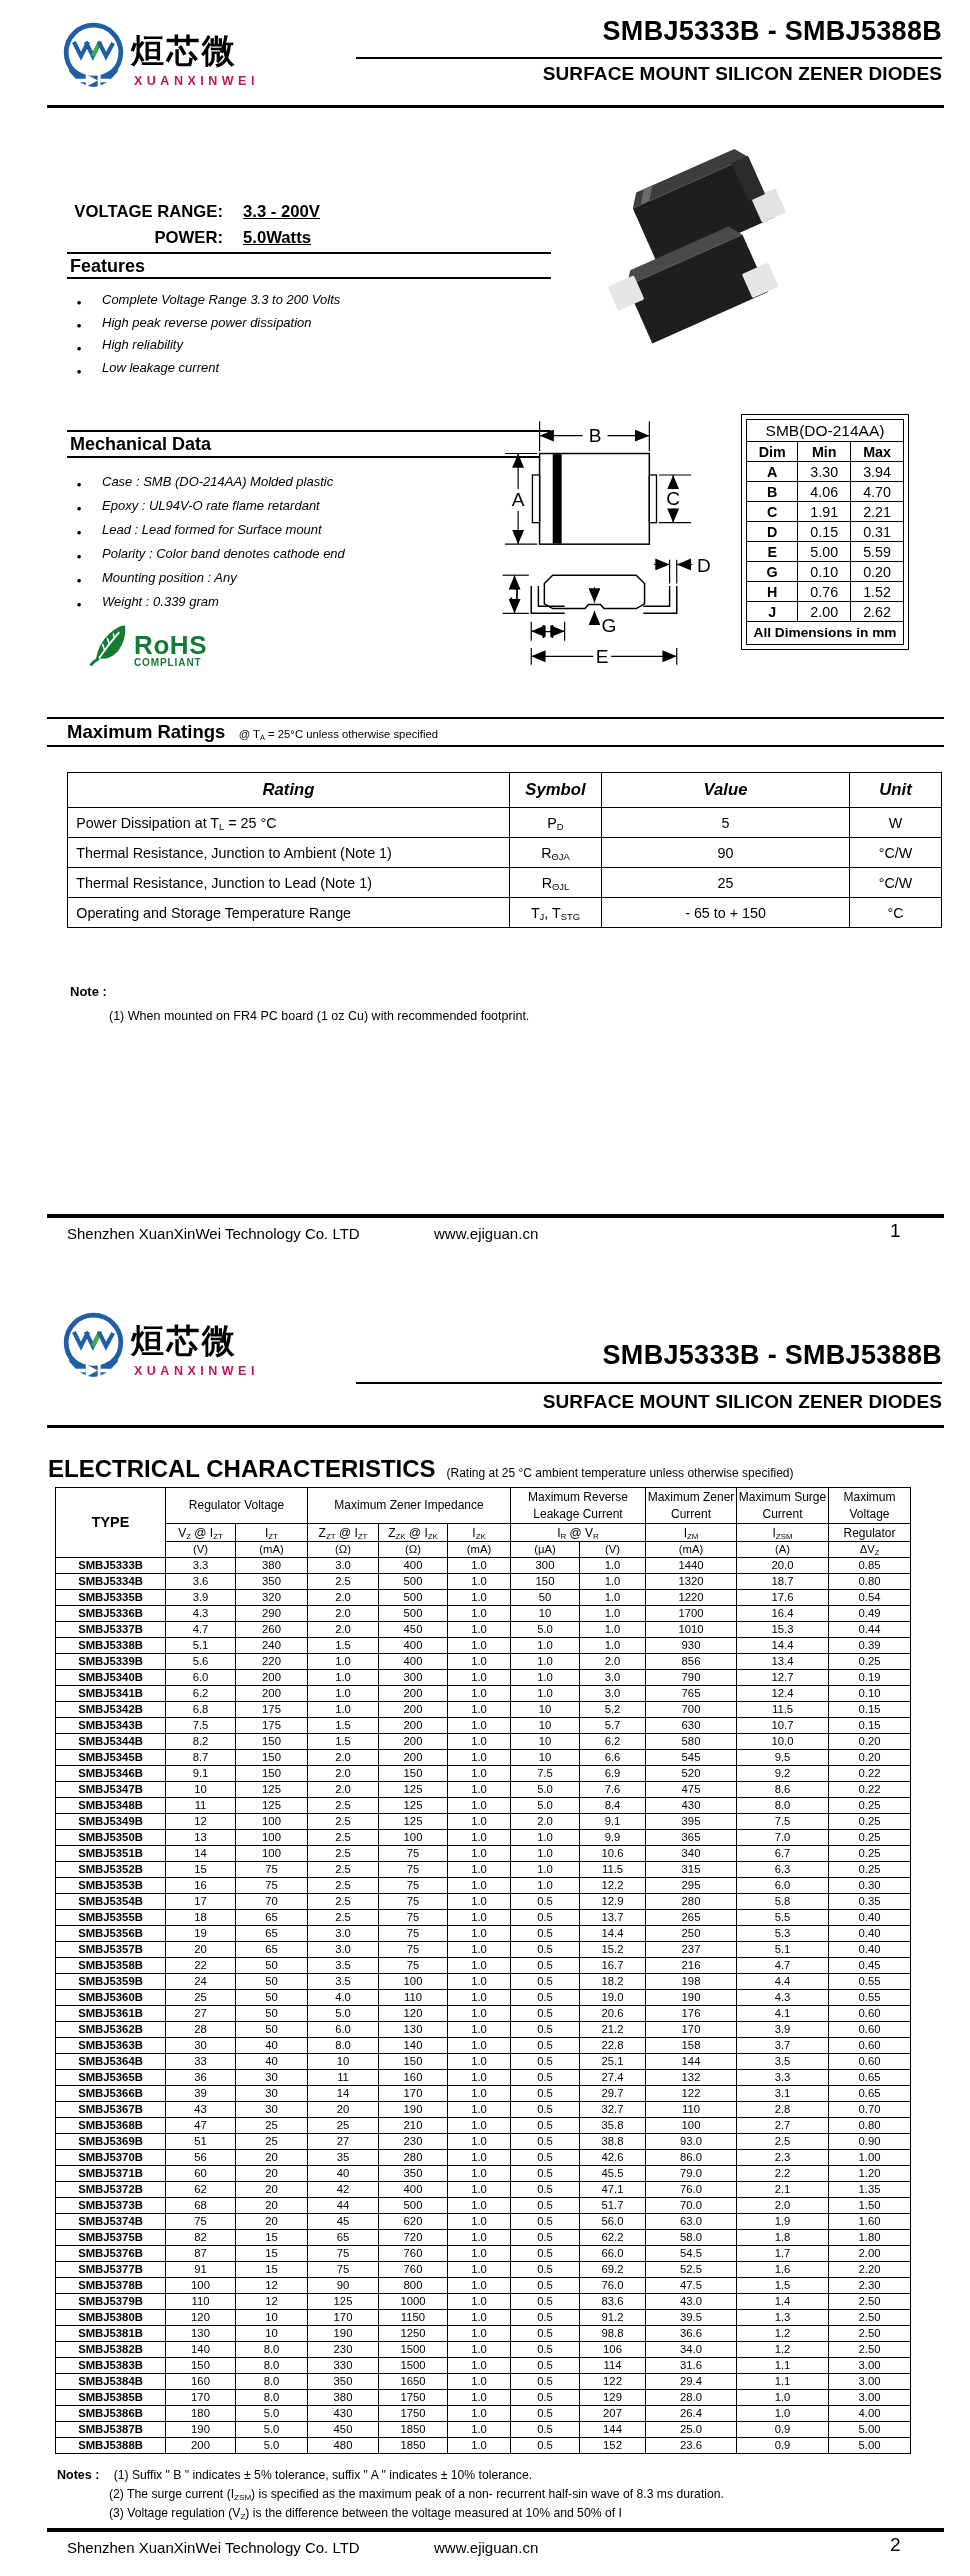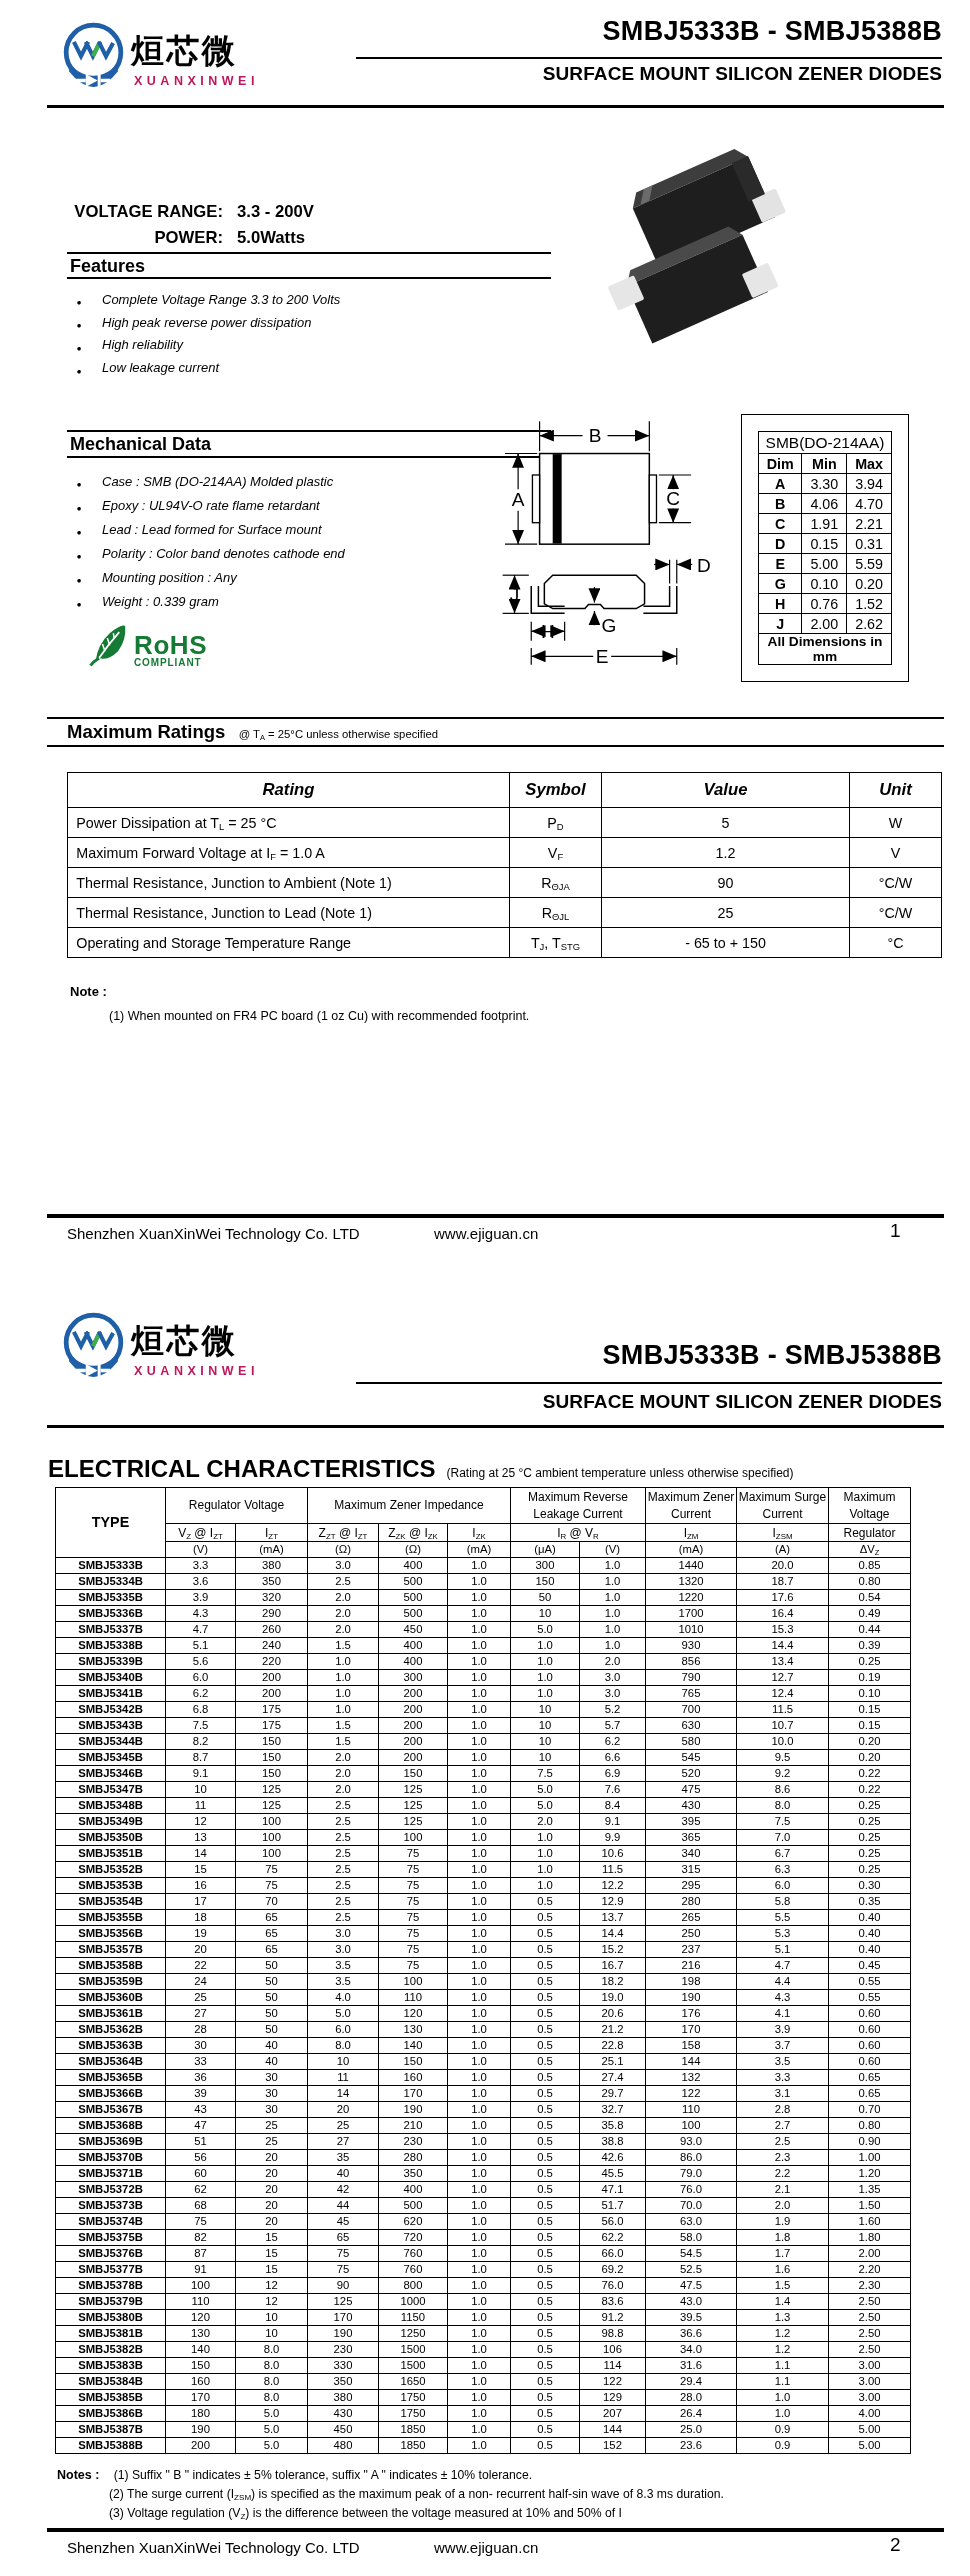--- a/index.html
+++ b/index.html
@@ -11,40 +11,40 @@
 
   
   .brand-cn{font-size:33px;font-weight:700;letter-spacing:2.4px;font-family:"Liberation Sans","DejaVu Sans",sans-serif;}
   .brand-en{font-size:12.5px;font-weight:600;letter-spacing:4.5px;color:#be185d;}
   .doc-title{font-size:27px;font-weight:700;letter-spacing:0.3px;}
   .doc-subtitle{font-size:19px;font-weight:700;letter-spacing:0.1px;}
 
   
   .vblock{font-size:16.7px;font-weight:700;line-height:26px;}
   .vlabel{display:inline-block;width:156px;text-align:right;}
-  .vvalue{margin-left:14px;}
+  .vvalue{margin-left:20px;text-decoration:underline;}
 
   
   .sec-title{font-size:18px;font-weight:700;}
   .cond{font-size:11.3px;font-weight:400;}
 
   ul.blist{list-style:none;margin:0;padding:0;}
   ul.blist li{font-size:13px;position:relative;padding-left:35px;font-style:italic;}
   ul.blist li::before{content:"●";font-size:8.3px;position:absolute;left:9.5px;top:2.4px;}
   .f-list li{line-height:22.7px;}
   .m-list li{line-height:24px;}
 
   
   .rohs{display:flex;align-items:flex-end;color:#157a34;}
   .rohs-text{margin-left:4px;}
   .rohs-t1{font-size:26px;font-weight:800;line-height:24px;letter-spacing:0.6px;}
   .rohs-t2{font-size:10px;font-weight:800;letter-spacing:0.9px;}
 
   
-  .dimwrap{border:0.9px solid #000;padding:16px;width:168px;box-sizing:border-box;background:#fff;}
+  .dimwrap{border:0.9px solid #000;padding:4px;width:168px;box-sizing:border-box;background:#fff;}
   .dtable{border-collapse:collapse;width:100%;}
   .dtable th,.dtable td{border:0.9px solid #000;text-align:center;height:19px;font-size:14.3px;padding:0;}
   .dtable .dtitle{font-weight:400;font-size:15.5px;height:21px;}
   .dtable th{font-weight:700;}
   .dtable td.dim{font-weight:700;}
   .dtable .dfoot{font-weight:700;font-size:13.7px;height:21.5px;}
 
   
   .rtable{border-collapse:collapse;width:875px;border:1.5px solid #000;}
   .rtable th,.rtable td{border:1.2px solid #000;text-align:center;padding:0;}
@@ -323,26 +323,20 @@
     </thead>
     <tbody>
 
         <tr>
           <td>Power Dissipation at T<sub>L</sub> = 25 °C</td>
           <td>P<sub>D</sub></td>
           <td>5</td>
           <td>W</td>
         </tr>
 
-        <tr>
-          <td>Maximum Forward Voltage at I<sub>F</sub> = 1.0 A</td>
-          <td>V<sub>F</sub></td>
-          <td>1.2</td>
-          <td>V</td>
-        </tr>
 
         <tr>
           <td>Thermal Resistance, Junction to Ambient  (Note 1)</td>
           <td>R<sub>ΘJA</sub></td>
           <td>90</td>
           <td>°C/W</td>
         </tr>
 
         <tr>
           <td>Thermal Resistance, Junction to Lead  (Note 1)</td>

